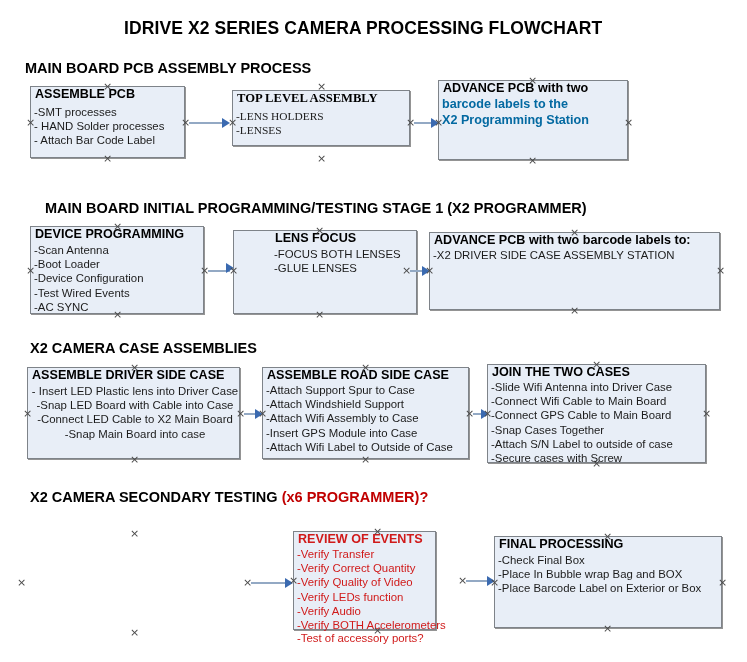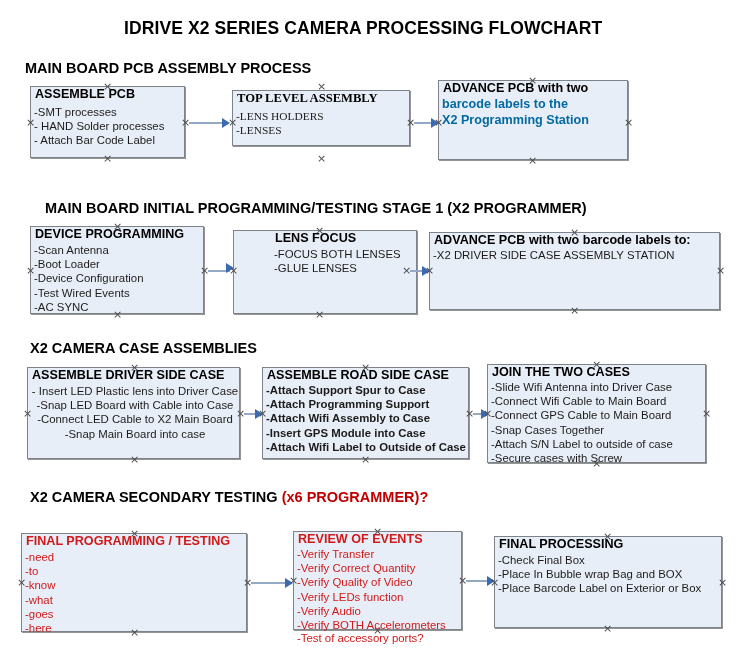--- a/index.html
+++ b/index.html
@@ -208,23 +208,23 @@
   <div class="handle" style="left:130px;top:363px;"></div>
   <div class="handle" style="left:130px;top:455px;"></div>
   <div class="handle" style="left:23px;top:409px;"></div>
   <div class="handle" style="left:236px;top:409px;"></div>
 
   <div class="conn" style="left:244px;top:413px;width:16px;"></div>
   <div class="arrow" style="left:255px;top:409px;"></div>
 
   <div class="node" style="left:262px;top:367px;width:207px;height:92px;">
     <div class="title">ASSEMBLE ROAD SIDE CASE</div>
-    <div class="body" style="padding-top:0;font-weight:bold;">
+    <div class="body" style="padding-top:0;">
       <div class="line">-Attach Support Spur to Case</div>
-      <div class="line">-Attach Programming Support</div>
+      <div class="line">-Attach Windshield Support</div>
       <div class="line">-Attach Wifi Assembly to Case</div>
       <div class="line">-Insert GPS Module into Case</div>
       <div class="line">-Attach Wifi Label to Outside of Case</div>
     </div>
   </div>
   <div class="handle" style="left:361px;top:363px;"></div>
   <div class="handle" style="left:361px;top:455px;"></div>
   <div class="handle" style="left:258px;top:409px;"></div>
   <div class="handle" style="left:465px;top:409px;"></div>
 
@@ -244,40 +244,29 @@
   </div>
   <div class="handle" style="left:592px;top:360px;"></div>
   <div class="handle" style="left:592px;top:459px;"></div>
   <div class="handle" style="left:483px;top:409px;"></div>
   <div class="handle" style="left:702px;top:409px;"></div>
 
   <div class="section-title" style="left:30px;top:489px;">
     <span>X2 CAMERA SECONDARY TESTING </span><span class="red">(x6 PROGRAMMER)?</span>
   </div>
 
-  <div class="node red" style="left:21px;top:533px;width:226px;height:99px;">
-    <div class="title">FINAL PROGRAMMING / TESTING</div>
-    <div class="body" style="padding-top:1px;">
-      <div class="line">-need</div>
-      <div class="line">-to</div>
-      <div class="line">-know</div>
-      <div class="line">-what</div>
-      <div class="line">-goes</div>
-      <div class="line">-here</div>
-    </div>
-  </div>
   <div class="handle" style="left:130px;top:529px;"></div>
   <div class="handle" style="left:130px;top:628px;"></div>
   <div class="handle" style="left:17px;top:578px;"></div>
   <div class="handle" style="left:243px;top:578px;"></div>
 
   <div class="conn" style="left:251px;top:582px;width:40px;"></div>
   <div class="arrow" style="left:285px;top:578px;"></div>
 
-  <div class="node red" style="left:293px;top:531px;width:169px;height:99px;">
+  <div class="node red" style="left:293px;top:531px;width:143px;height:99px;">
     <div class="title">REVIEW OF EVENTS</div>
     <div class="body" style="padding-top:0;">
       <div class="line">-Verify Transfer</div>
       <div class="line">-Verify Correct Quantity</div>
       <div class="line">-Verify Quality of Video</div>
       <div class="line">-Verify LEDs function</div>
       <div class="line">-Verify Audio</div>
       <div class="line">-Verify BOTH Accelerometers</div>
     </div>
     <div class="spill" style="top:99px;">-Test of accessory ports?</div>

